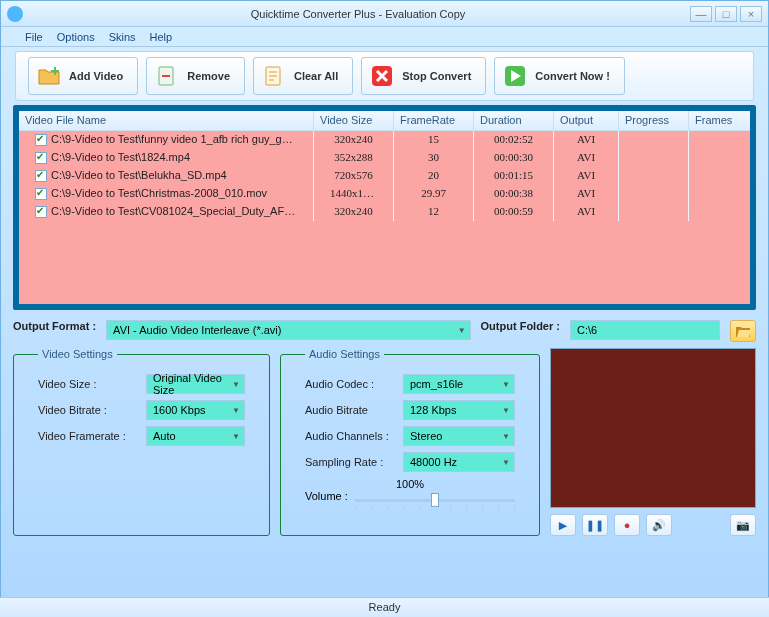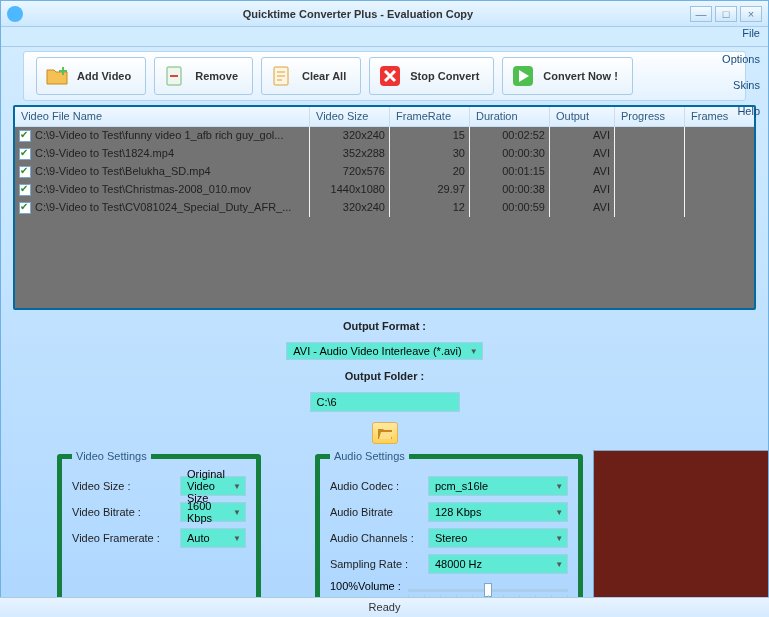--- a/index.html
+++ b/index.html
@@ -1,50 +1,50 @@
 <!DOCTYPE html>
 <html><head>
 <meta charset="utf-8">
 <style>
 * { box-sizing: border-box; margin: 0; padding: 0; font-family: Tahoma, Arial, sans-serif; font-size: 11px; }
 body { width: 769px; height: 617px; background: linear-gradient(to bottom, #d4edff 0%, #aed7ff 100%); overflow: hidden; border: 1px solid #6fb1e2; }
 .titlebar { height: 26px; background: linear-gradient(to bottom, #eaf6ff, #cce8ff); display: flex; align-items: center; padding: 0 6px; border-bottom: 1px solid #a8cce8; }
 .titlebar .app-icon { width: 16px; height: 16px; background: #4db8ff; border-radius: 50%; margin-right: 6px; display: inline-block; }
-.titlebar .title { flex: 1; text-align: center; font-weight: bold; color: #333; }
+.titlebar .title { flex: 1; text-align: center; font-weight: normal; color: #333; }
 .win-btn { width: 22px; height: 16px; margin-left: 3px; background: linear-gradient(to bottom,#f5fbff,#cfe8fb); border: 1px solid #9bc4e2; display: flex; align-items: center; justify-content: center; color: #5a7da0; cursor: pointer; }
-.menubar { height: 20px; display: flex; align-items: flex-end; padding: 0 8px; gap: 14px; color: #174a7c; border-bottom: 1px solid #a8cce8; flex-direction: column; }
+.menubar { height: 20px; display: flex; align-items: center; padding: 0 24px; gap: 14px; color: #174a7c; border-bottom: 1px solid #a8cce8; }
 .menubar span { cursor: pointer; }
-.toolbar { height: 50px; display: flex; align-items: center; padding: 0 12px; gap: 8px; background: linear-gradient(to bottom,#fefeff,#e3f2ff); border-bottom: 1px solid #a8cce8; margin:4px 22px; border:1px solid #b7d6ef; border-radius:3px; }
+.toolbar { height: 50px; display: flex; align-items: center; padding: 0 12px; gap: 8px; background: linear-gradient(to bottom,#fefeff,#e3f2ff); border-bottom: 1px solid #a8cce8; margin:4px 14px; border:1px solid #b7d6ef; border-radius:3px; }
 .tool-btn { height: 38px; border: 1px solid #a8cce8; background: linear-gradient(to bottom,#ffffff,#e8f3fc); border-radius: 3px; display: flex; align-items: center; padding: 0 14px 0 8px; gap: 8px; cursor: pointer; font-weight: bold; color: #333; }
 .tool-btn svg { width: 24px; height: 24px; }
-.grid-wrap { margin: 0 12px; border: 2px solid #0369a1; background: #737373; height: 205px; overflow: hidden; border-radius: 2px; }
+.grid-wrap { margin: 0 12px; border: 6px solid #0369a1; background: #fca5a5; height: 205px; overflow: hidden; border-radius: 2px; }
 .grid-head { display: grid; grid-template-columns: 295px 80px 80px 80px 65px 70px 70px; background: linear-gradient(to bottom,#f1f8ff,#dbeeff); height: 20px; border-bottom: 1px solid #c9deef; }
 .grid-head div { padding: 3px 6px; border-right: 1px solid #c9deef; color: #305a80; white-space: nowrap; overflow: hidden; }
 .grid-body .row { display: grid; grid-template-columns: 295px 80px 80px 80px 65px 70px 70px; height: 18px; }
-.grid-body .row div { padding: 2px 4px; border-right: 1px solid #eef4fa; white-space: nowrap; overflow: hidden; text-overflow: ellipsis; color: #222; }
-.grid-body .row div.c { text-align: right; }
+.grid-body .row div { padding: 2px 16px; border-right: 1px solid #eef4fa; white-space: nowrap; overflow: hidden; text-overflow: ellipsis; color: #222; }
+.grid-body .row div.c { text-align: center; font-family: Liberation Serif, serif; }
 .chk { display:inline-block; width:12px; height:12px; border:1px solid #7aa7cc; background:#fff; vertical-align:middle; margin-right:4px; position:relative; }
 .chk::after { content:"✔"; font-size:10px; color:#2f8a2f; position:absolute; top:-2px; left:0; }
-.format-row { margin: 10px 12px 6px; display: flex; align-items: center; gap: 10px; flex-direction: column; }
+.format-row { margin: 10px 12px 6px; display: flex; align-items: flex-start; gap: 10px; }
 .lbl-bold { font-weight: bold; color: #222; }
 .combo, .input { border: 1px solid #a8cce8; background: #5eead4; height: 20px; padding: 2px 20px 2px 6px; position: relative; display: flex; align-items: center; }
 .combo::after { content: "▼"; position: absolute; right: 4px; font-size: 8px; color: #555; }
 .icon-btn { width: 26px; height: 22px; border: 1px solid #e4b152; background: linear-gradient(to bottom,#ffe9a6,#ffd152); border-radius: 3px; display:flex; align-items:center; justify-content:center; cursor:pointer; }
 .settings-row { display: flex; gap: 10px; margin: 0 12px; }
-fieldset { border: 5px solid #15803d; border-radius: 3px; padding: 8px 10px 6px; margin-left: 44px; }
+fieldset { border: 1px solid #15803d; border-radius: 3px; padding: 8px 24px 6px; }
 legend { color: #305a80; padding: 0 4px; }
 .field { display: flex; align-items: center; margin: 6px 0; gap: 8px; }
 .field .fl { width: 100px; color: #222; }
 .field .combo { flex: 1; }
 .preview-col { width: 206px; display:flex; flex-direction:column; gap:6px; }
 .preview { width: 206px; height: 160px; background: #6b1f17; border: 1px solid #7ea8ca; }
 .preview-ctrls { display:flex; gap:6px; justify-content:flex-start; }
 .pbtn { width:26px; height:22px; border:1px solid #a8cce8; background:linear-gradient(to bottom,#fefeff,#dff0ff); border-radius:3px; display:flex; align-items:center; justify-content:center; cursor:pointer; color:#1f6ab3; }
 .pbtn.red { color:#c33; }
-.vol-wrap { display:flex; flex-direction: row; align-items:center; margin-top:4px; }
+.vol-wrap { display:flex; flex-direction: column; align-items:center; margin-top:4px; }
 .slider { width: 160px; height: 3px; background: #aacdee; position: relative; margin-top:4px; }
 .slider .thumb { width:8px; height:14px; background:#fff; border:1px solid #7aa7cc; position:absolute; top:-6px; left:50%; transform:translateX(-50%); }
 .slider .ticks { position:absolute; top:6px; left:0; right:0; display:flex; justify-content:space-between; }
 .slider .ticks span { width:1px; height:4px; background:#aacdee; display:block; }
 .statusbar { position:absolute; bottom:0; left:0; right:0; height:20px; border-top:1px solid #a8cce8; background:linear-gradient(to bottom,#e9f4ff,#d4eaff); padding:3px 10px; color:#333;text-align:center; }
 </style>
 </head>
 <body>
 
 <div class="titlebar">

